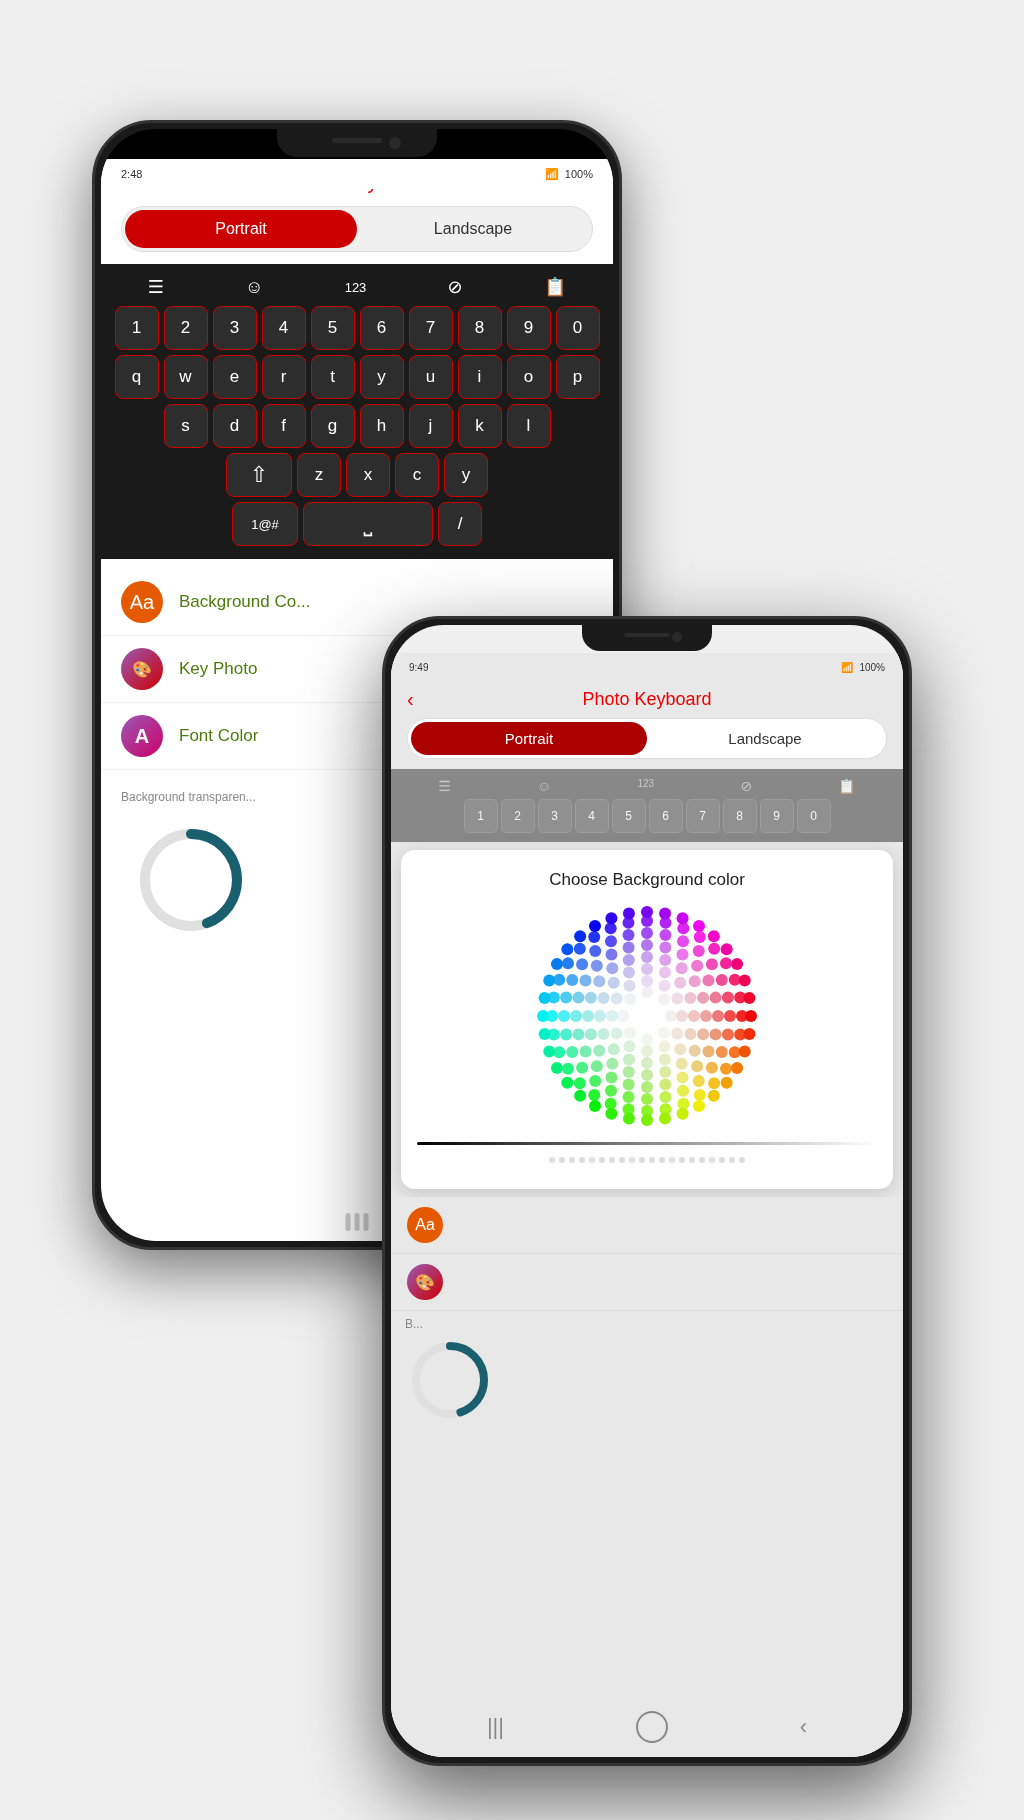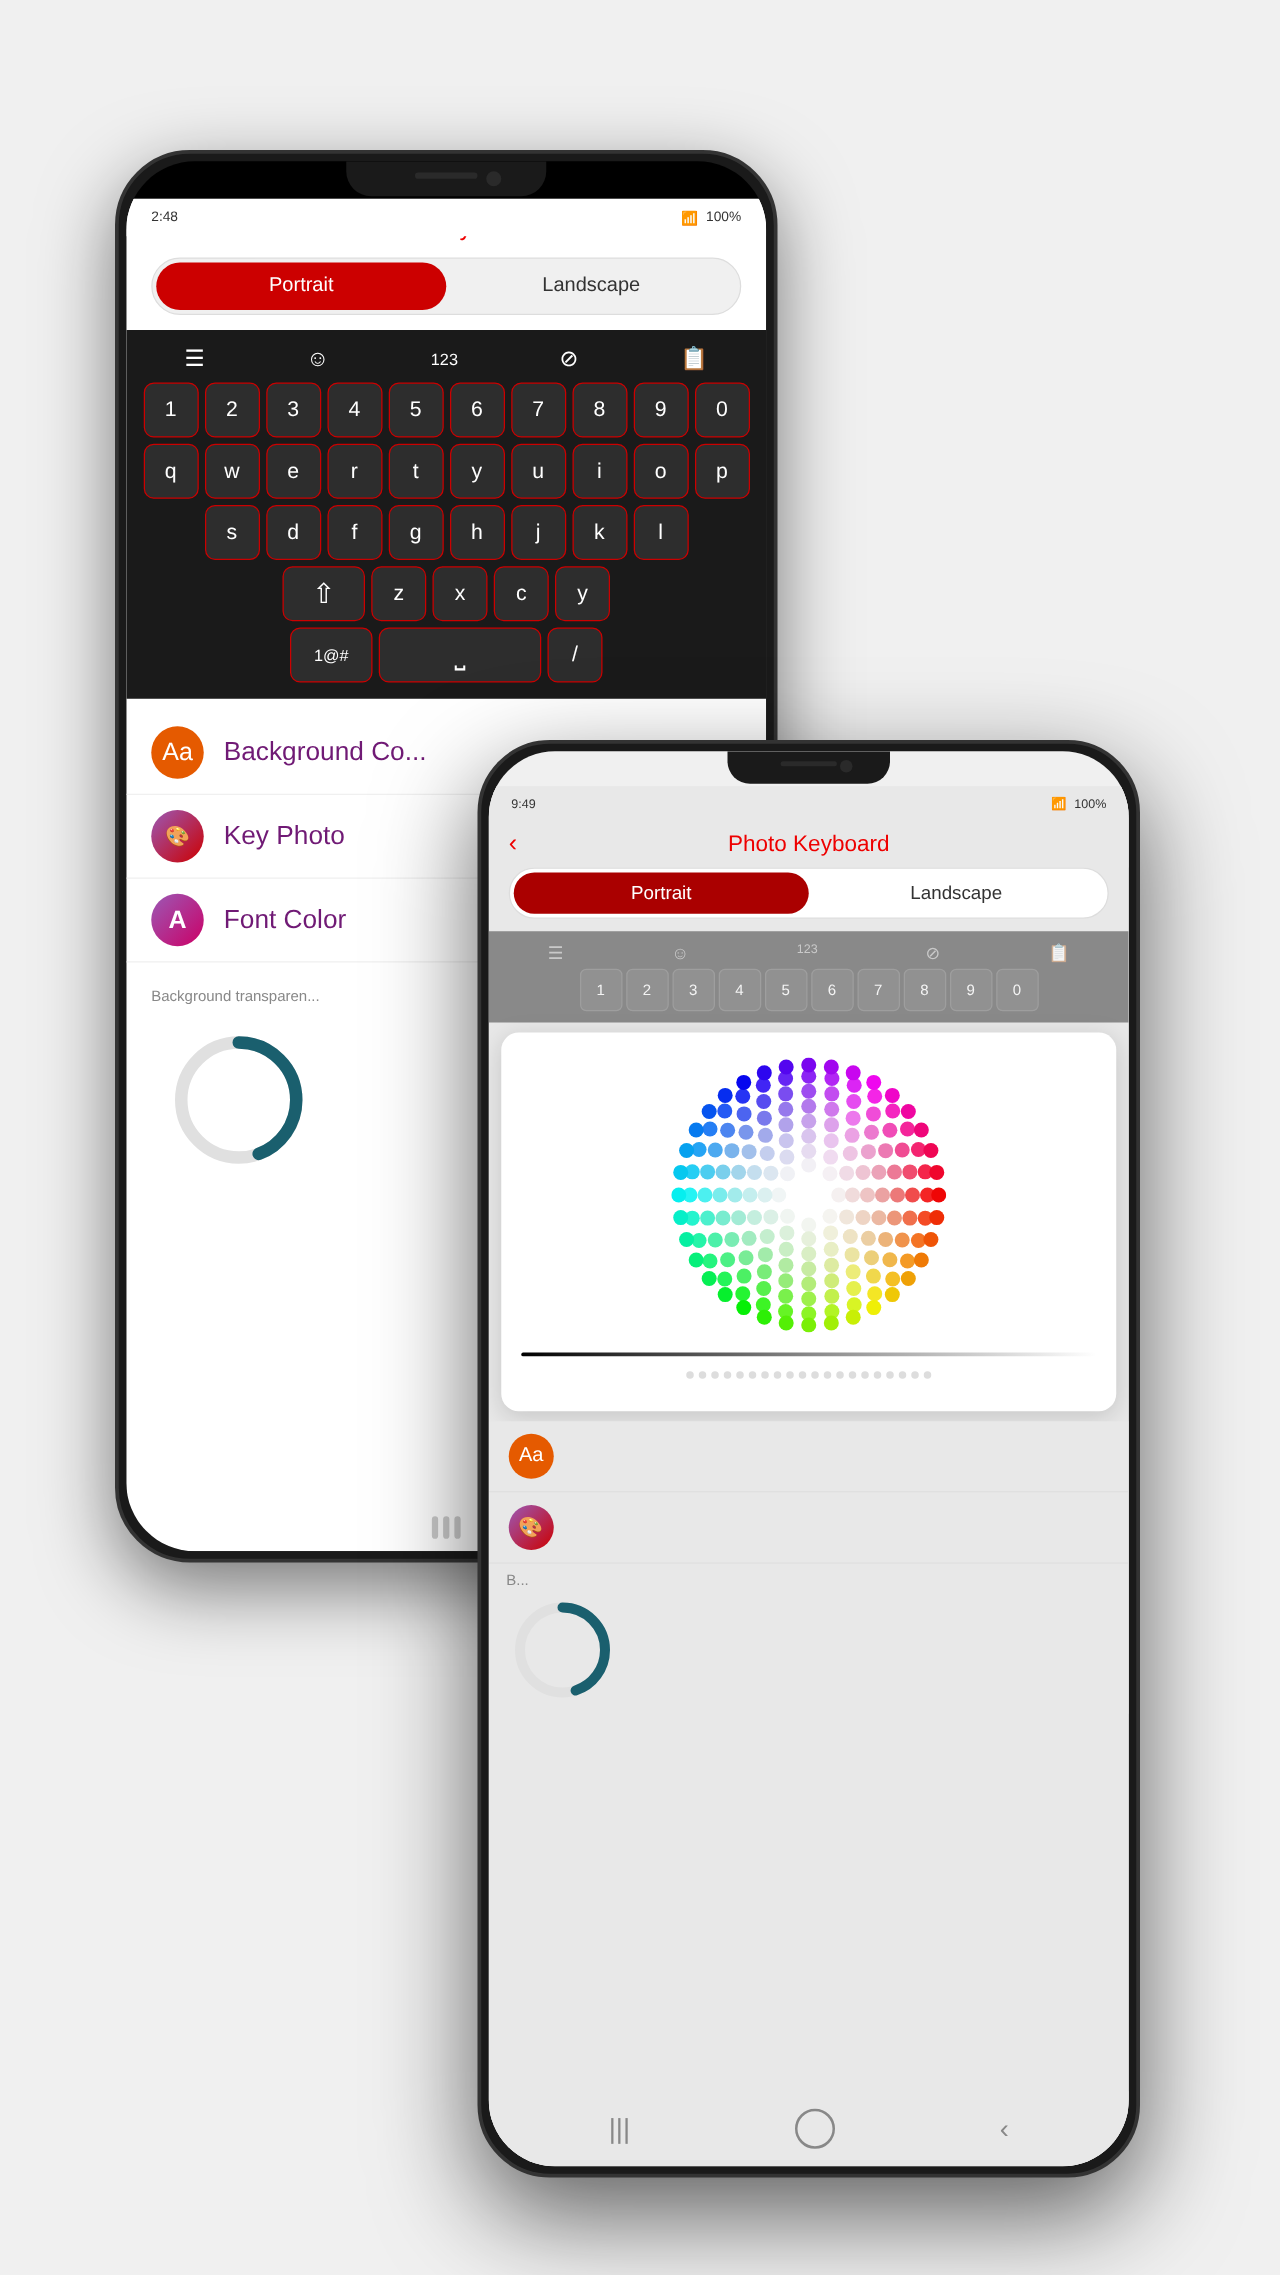--- a/index.html
+++ b/index.html
@@ -206,22 +206,22 @@
       margin-right: 16px;
       font-size: 20px;
       color: #fff;
       flex-shrink: 0;
     }
     .icon-bg { background: #e55a00; }
     .icon-ki { background: linear-gradient(135deg, #9b59b6, #cc0000); }
     .icon-fc { background: linear-gradient(135deg, #9b59b6, #cc0066); }
 
     .p1-option-label {
-      font-size: 21px;
-      color: #701a75;
+      font-size: 17px;
+      color: #4d7c0f;
     }
 
     .p1-section-label {
       padding: 10px 20px 6px;
       font-size: 12px;
       color: #888;
     }
 
     
     .p1-dial-area {
@@ -272,21 +272,21 @@
       right: -6px;
       width: 4px;
       height: 70px;
       background: #444;
       border-radius: 0 2px 2px 0;
     }
 
     
     .phone2 {
       position: absolute;
-      top: 532px;
+      top: 556px;
       left: 320px;
       width: 530px;
       height: 1150px;
       background: #1a1a1a;
       border-radius: 58px;
       box-shadow: 0 30px 80px rgba(0,0,0,0.6);
       overflow: hidden;
       border: 3px solid #333;
       z-index: 10;
     }
@@ -750,20 +750,21 @@
             <div class="p2-kb-key">5</div>
             <div class="p2-kb-key">6</div>
             <div class="p2-kb-key">7</div>
             <div class="p2-kb-key">8</div>
             <div class="p2-kb-key">9</div>
             <div class="p2-kb-key">0</div>
           </div>
         </div>
 
         <div class="color-dialog">
+          <div class="color-dialog-title">Choose Background color</div>
 
           <div class="color-wheel-container">
 
             <svg class="color-wheel-svg" viewBox="0 0 220 220">
 
               <defs>
                 <filter id="blur1">
                   <feGaussianBlur stdDeviation="0.5"></feGaussianBlur>
                 </filter>
               </defs>

